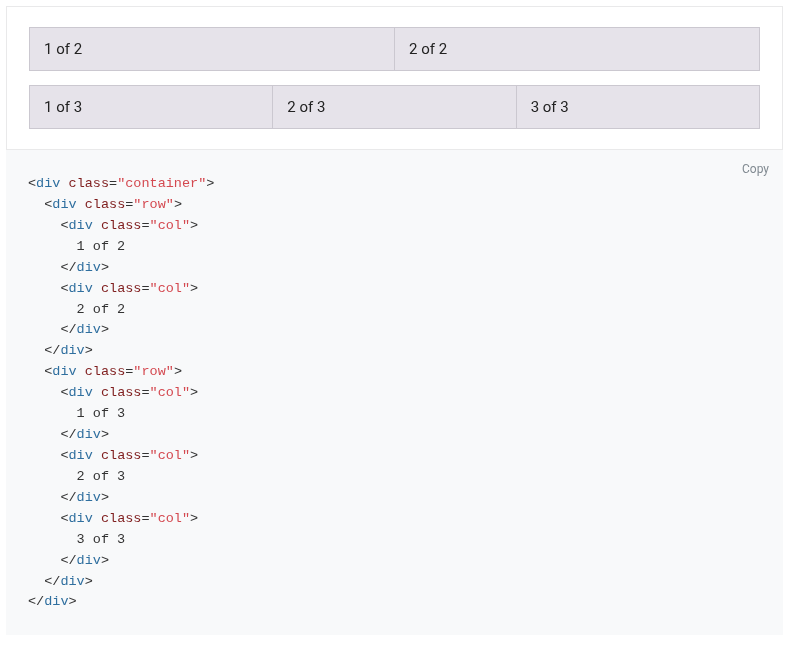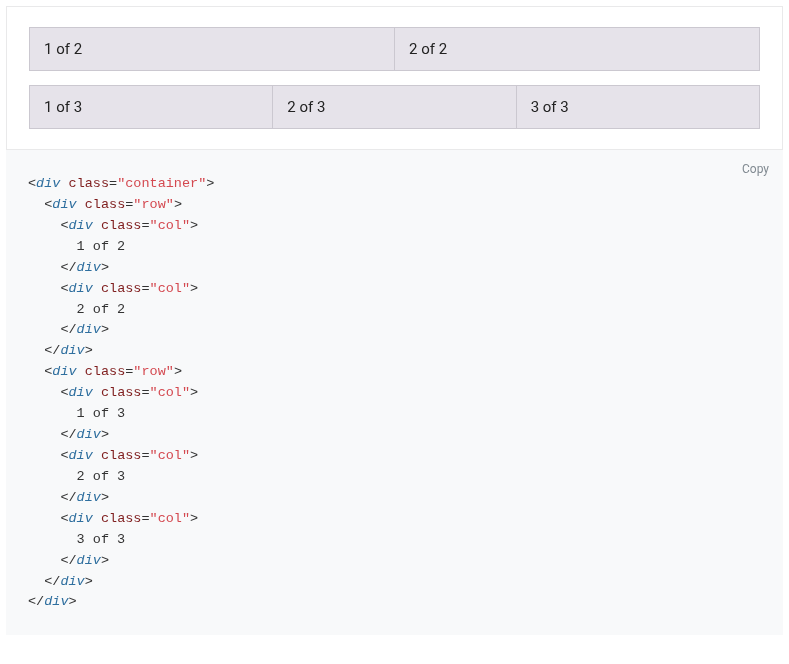--- a/index.html
+++ b/index.html
@@ -48,21 +48,21 @@
       cursor: pointer;
       font-family: inherit;
     }
     pre.code {
       font-family: SFMono-Regular, Menlo, Monaco, Consolas, "Liberation Mono", "Courier New", monospace;
       font-size: 13.5px;
       line-height: 1.55;
       white-space: pre;
       color: #333;
     }
-    .tok-tag   { color: #2f6f9f; font-style: italic; }
+    .tok-tag   { color: #2f6f9f; }
     .tok-attr  { color: #7f1d1d; }
     .tok-str   { color: #d44950; }
     .tok-punct { color: #333; }
   </style>
 </head>
 <body>
 
 <div class="example-panel">
   <div class="grid-row">
     <div class="grid-col">1 of 2</div>

